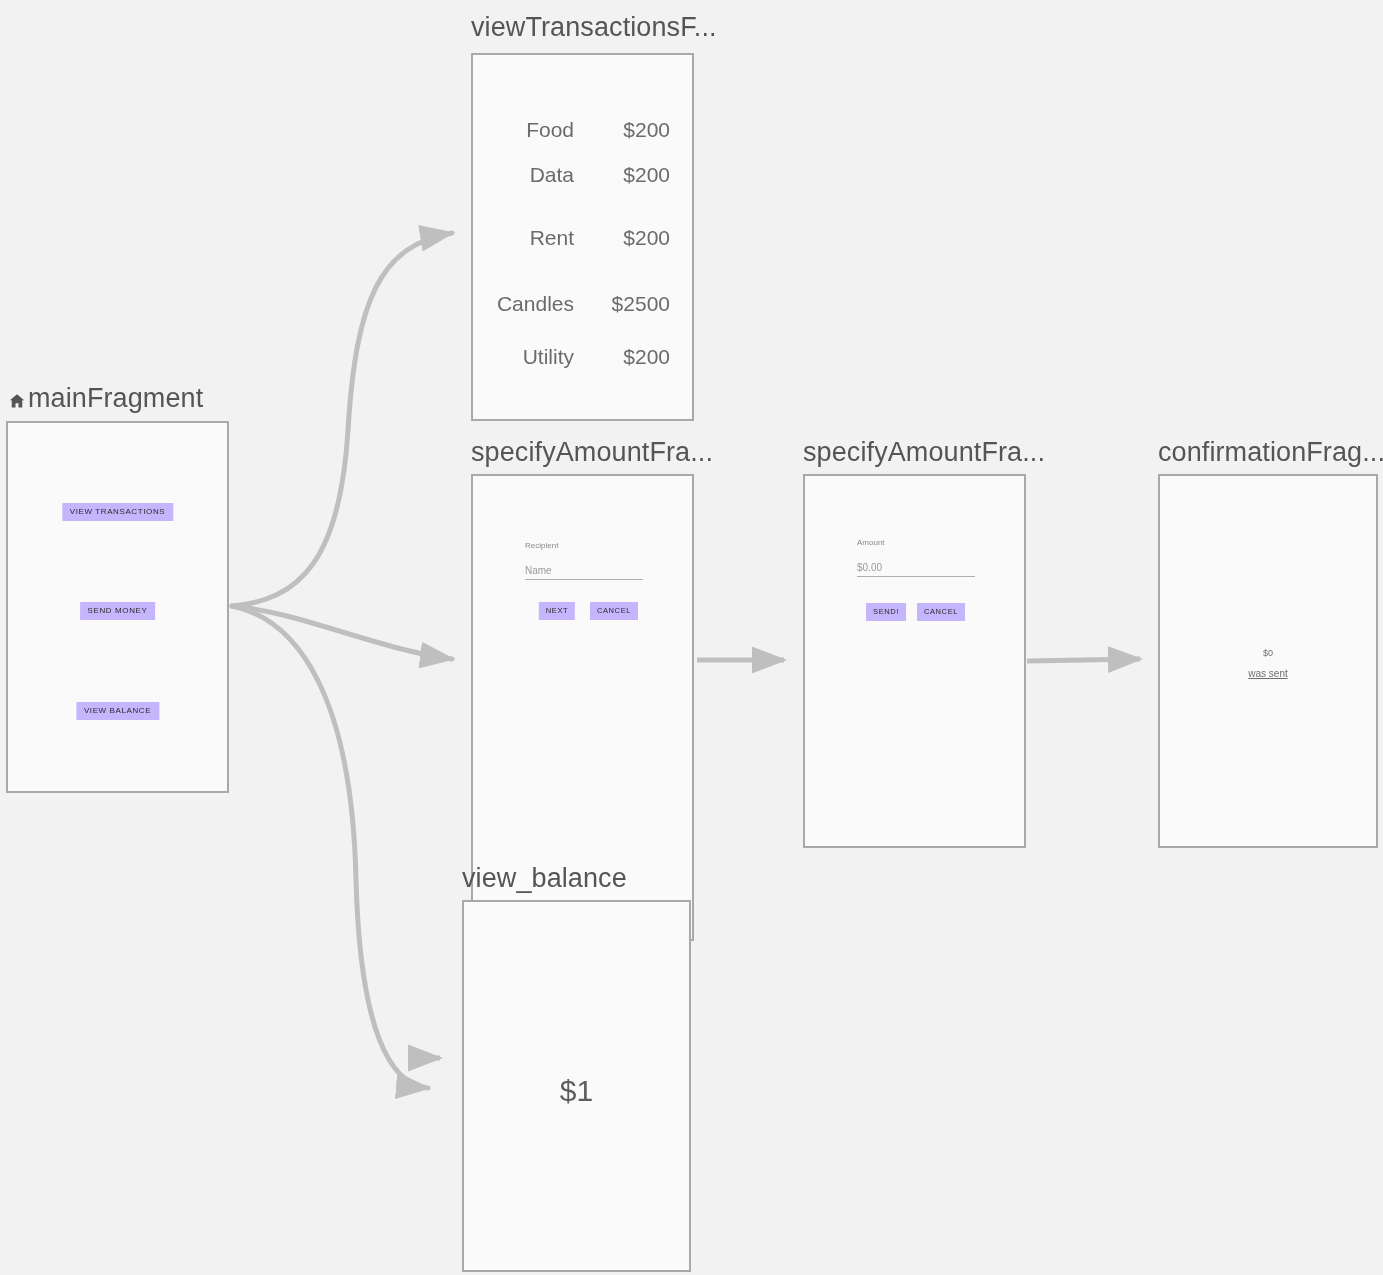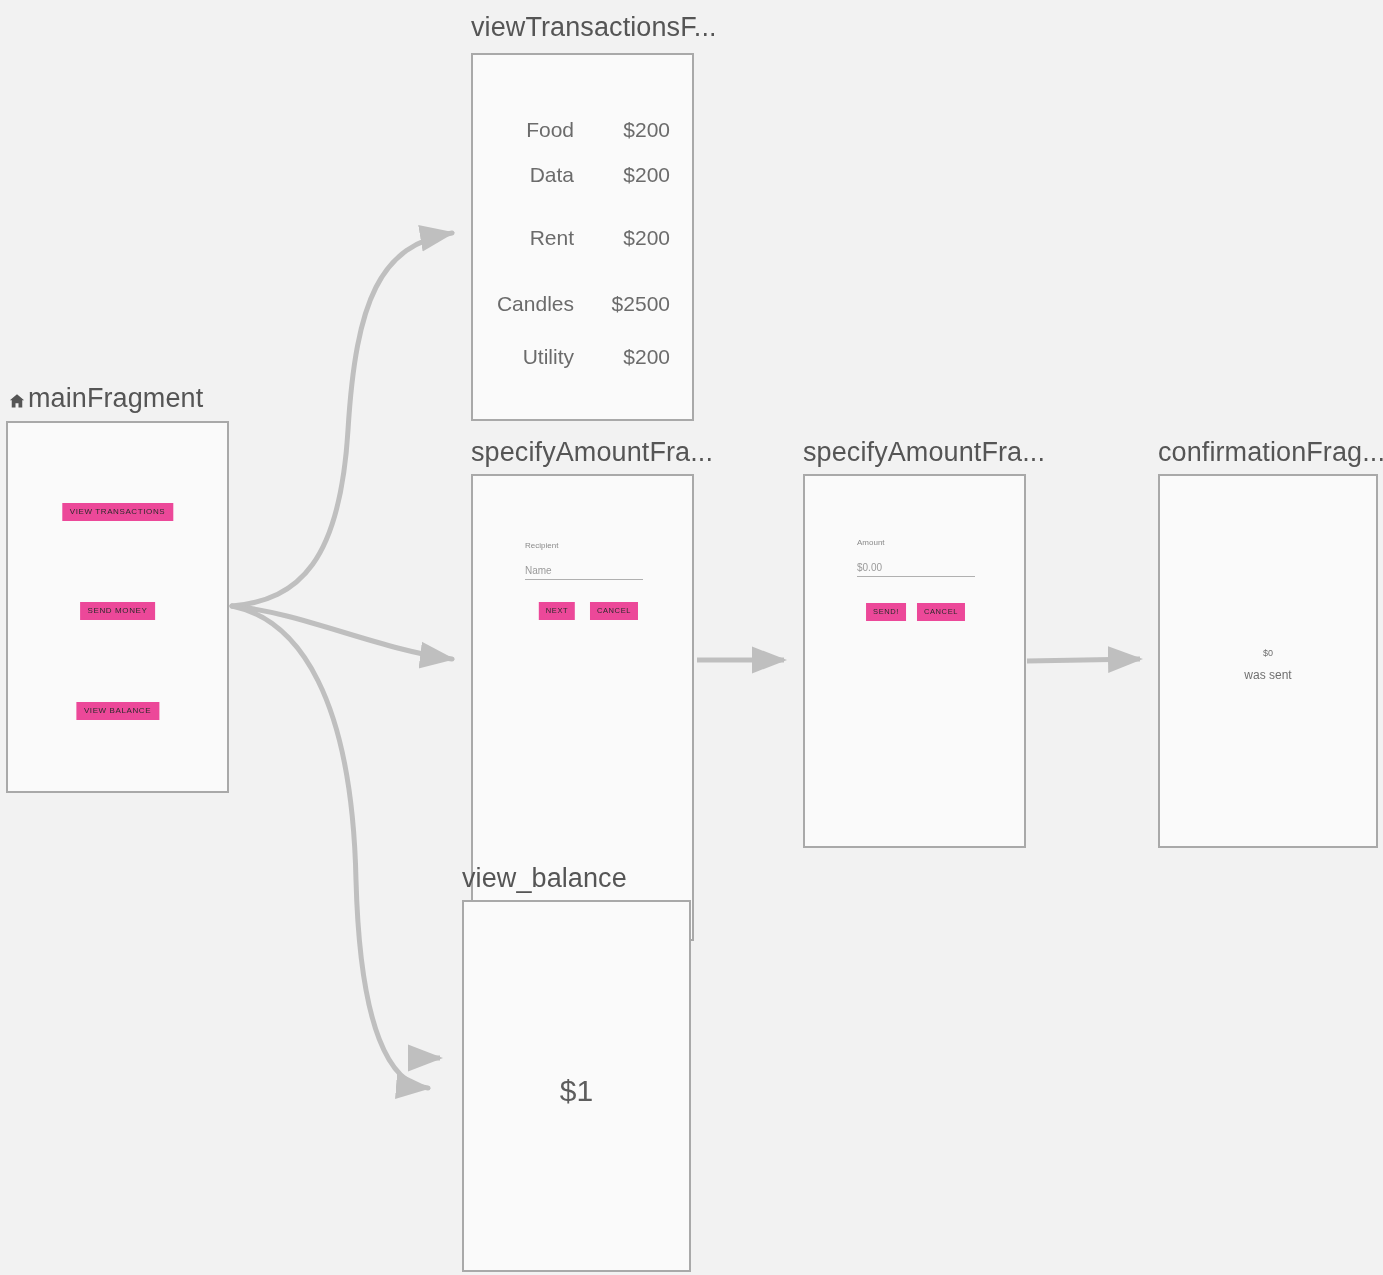--- a/index.html
+++ b/index.html
@@ -42,21 +42,21 @@
   }
   .frag-box {
     position: absolute;
     background: #fafafa;
     border: 2px solid #a9a9a9;
     box-sizing: border-box;
   }
   
   .md-button {
     position: absolute;
-    background: #ec4899;
+    background: #c4b5fd;
     color: #2b2b2b;
     font-size: 8px;
     letter-spacing: 0.6px;
     padding: 5px 8px 5px 8px;
     text-align: center;
     white-space: nowrap;
     transform: translateX(-50%);
     font-weight: 500;
     line-height: 1;
   }
@@ -102,25 +102,26 @@
   .conf-amount {
     position: absolute;
     font-size: 9px;
     color: #6f6f6f;
     text-align: center;
     white-space: nowrap;
     transform: translateX(-50%);
   }
   .conf-text {
     position: absolute;
-    font-size: 12px;
+    font-size: 10px;
     color: #6f6f6f;
     text-align: center;
     white-space: nowrap;
     transform: translateX(-50%);
+    text-decoration: underline;
   }
   .balance-amount {
     position: absolute;
     font-size: 30px;
     color: #5d5d5d;
     white-space: nowrap;
     transform: translateX(-50%);
   }
 </style>
 </head>

